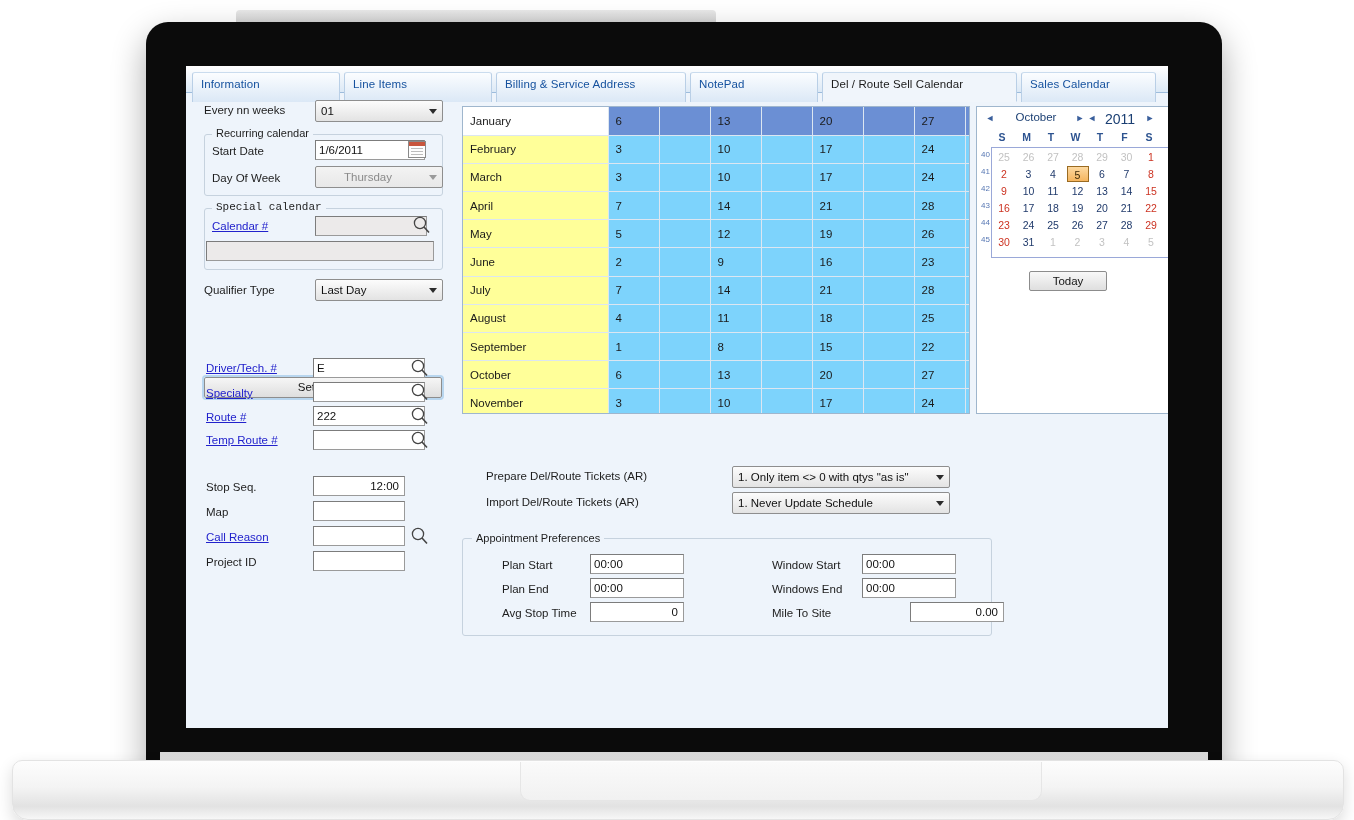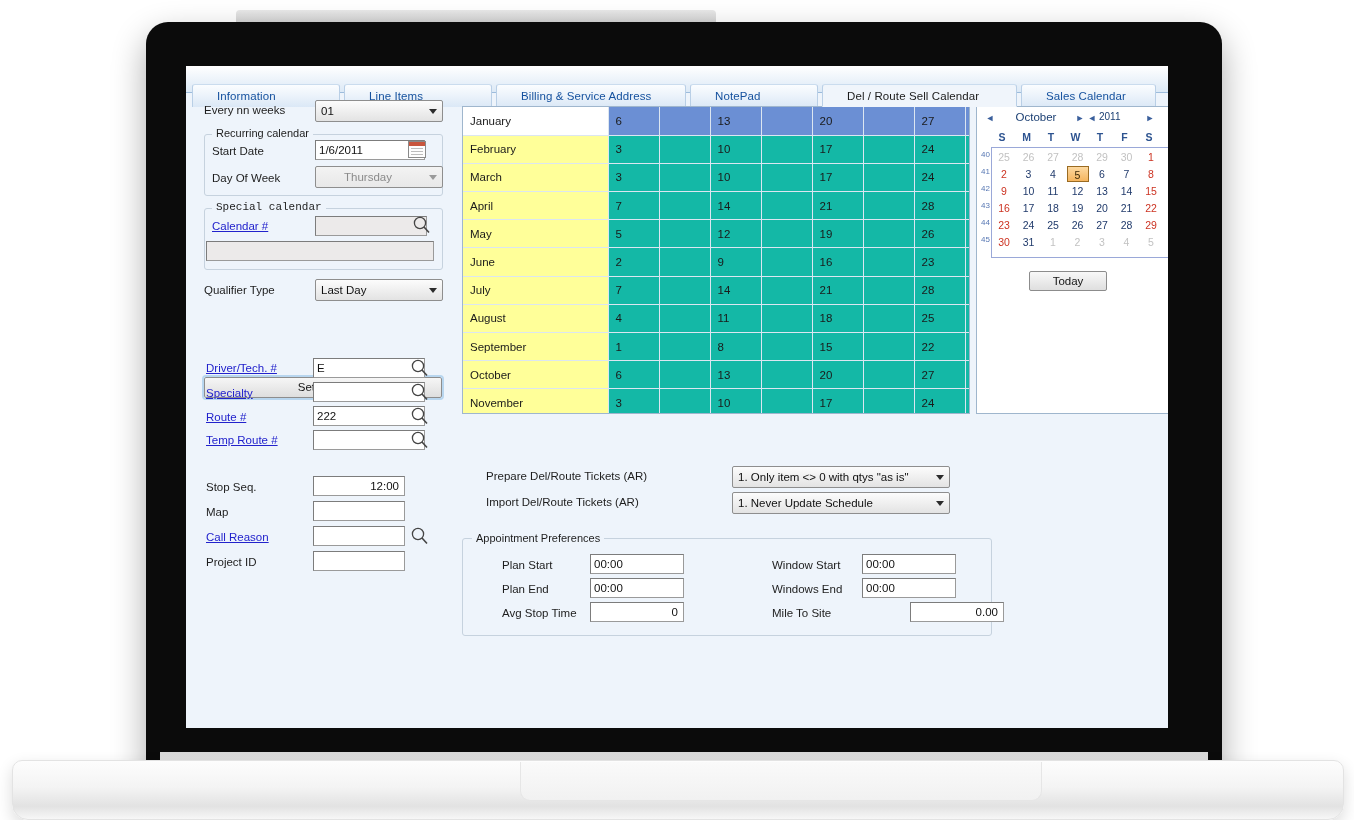--- a/index.html
+++ b/index.html
@@ -23,22 +23,22 @@
   #laptop-foot{position:absolute;left:160px;top:752px;width:1048px;height:26px;
       background:linear-gradient(#d8d8d8,#f2f2f2);border-radius:0 0 6px 6px;}
 
   
   #screen{position:absolute;left:186px;top:66px;width:982px;height:662px;
       background:#eef4fb;overflow:hidden;}
 
   
   #tabstrip{position:absolute;left:0;top:0;width:982px;height:26px;
       background:linear-gradient(#ffffff,#dce9f6);border-bottom:1px solid #9dbcdc;}
-  .tab{position:absolute;top:18px;height:23px;line-height:23px;
-      font-size:11.5px;color:#15519e;padding-left:24px;box-sizing:border-box;
+  .tab{position:absolute;top:6px;height:30px;line-height:23px;
+      font-size:11.5px;color:#15519e;padding-left:8px;box-sizing:border-box;
       background:linear-gradient(#fbfdff,#dbe8f6);
       border-left:1px solid #b9cfe6;border-right:1px solid #b9cfe6;
       border-top:1px solid #cadcee;border-radius:3px 3px 0 0;letter-spacing:.1px;}
   .tab.active{background:#f0f5fb;color:#1b1b1b;border-bottom:1px solid #f0f5fb;
       box-shadow:none;z-index:3;}
 
   
   #left-panel{position:absolute;left:14px;top:34px;width:262px;height:520px;}
   .lbl{position:absolute;font-size:11.5px;color:#1d1d1d;white-space:nowrap;}
   .lbl-link{position:absolute;font-size:11.5px;color:#2222cc;text-decoration:underline;
@@ -68,41 +68,41 @@
   .calicon .lines{margin:2px 2px 0 2px;height:8px;
       background:repeating-linear-gradient(#bcbcbc 0 1px,transparent 1px 3px);}
   #setdates-btn{position:absolute;left:4px;top:277px;width:238px;height:21px;
       box-sizing:border-box;background:linear-gradient(#f6f6f6,#dedede);
       border:1px solid #8d8d8d;border-radius:2px;
       outline:2px solid #b8d6ef;outline-offset:0px;
       font-size:11.5px;color:#141414;text-align:center;line-height:19px;cursor:pointer;}
 
   
   #grid-wrap{position:absolute;left:276px;top:40px;width:508px;height:308px;
-      background:#14b8a6;border:1px solid #9fb6cd;box-sizing:border-box;overflow:hidden;}
+      background:#7dd3fc;border:1px solid #9fb6cd;box-sizing:border-box;overflow:hidden;}
   table#cal-grid{border-collapse:collapse;width:506px;table-layout:fixed;}
   table#cal-grid td{height:28.2px;font-size:11.5px;color:#1a1a1a;
       border-right:1px solid #dce6f1;border-bottom:1px solid #dce6f1;
       padding:0 0 0 7px;box-sizing:border-box;overflow:hidden;white-space:nowrap;}
   td.month-cell{width:145px;background:#ffff99;}
   td.num-cell{width:51px;}
   tr.selected td{background:#6b8fd4;color:#b9cdf0;border-right-color:#8ba8dd;
       border-bottom-color:#8ba8dd;}
   tr.selected td.month-cell{background:#ffffff;color:#1a1a1a;}
 
   
   #cal-panel{position:absolute;left:790px;top:40px;width:200px;height:308px;
       background:#ffffff;border:1px solid #9fb6cd;box-sizing:border-box;overflow:hidden;}
   #cal-head{position:absolute;left:0;top:4px;width:200px;height:18px;font-size:11.5px;color:#1b3f73;}
   .cal-arrow{position:absolute;width:10px;height:14px;color:#3a5f9c;font-size:9px;
       text-align:center;line-height:14px;cursor:pointer;}
   #cal-month{position:absolute;left:22px;top:0;width:74px;text-align:center;
       font-size:11.5px;color:#1b3f73;}
-  #cal-year{position:absolute;left:122px;top:0;width:42px;text-align:left;
-      font-size:10px;color:#1b3f73;}
+  #cal-year{position:absolute;left:122px;top:0;width:42px;text-align:center;
+      font-size:14px;color:#1b3f73;}
   #cal-dow{position:absolute;left:14px;top:24px;width:190px;height:14px;}
   .dow{position:absolute;top:0;width:22px;text-align:center;font-size:10.5px;
        color:#2d5390;font-weight:bold;}
   #cal-body{position:absolute;left:14px;top:40px;width:186px;height:111px;
       border:1px solid #9aa8d8;border-right:none;box-sizing:border-box;background:#fff;}
   .wknum{position:absolute;left:-13px;width:11px;text-align:right;font-size:8px;color:#5878b4;}
   .day{position:absolute;width:22px;height:16px;text-align:center;font-size:10.5px;
       line-height:16px;color:#203a6b;cursor:pointer;}
   .day.wknd{color:#cc3322;}
   .day.out{color:#c2c2c2;}

